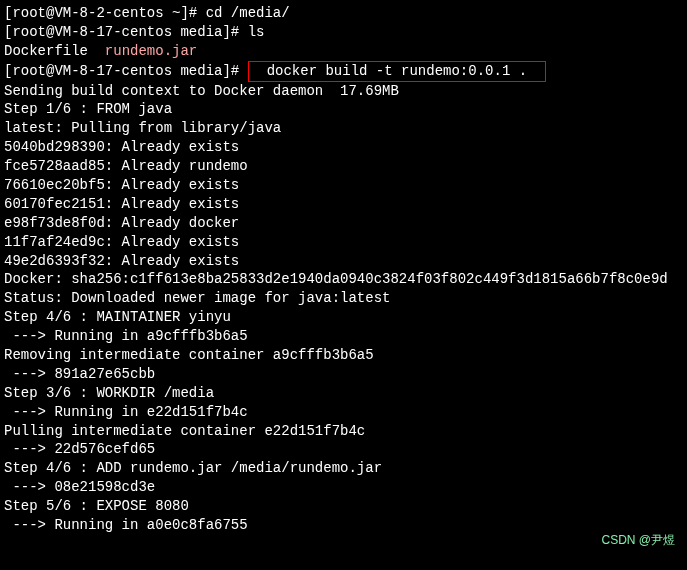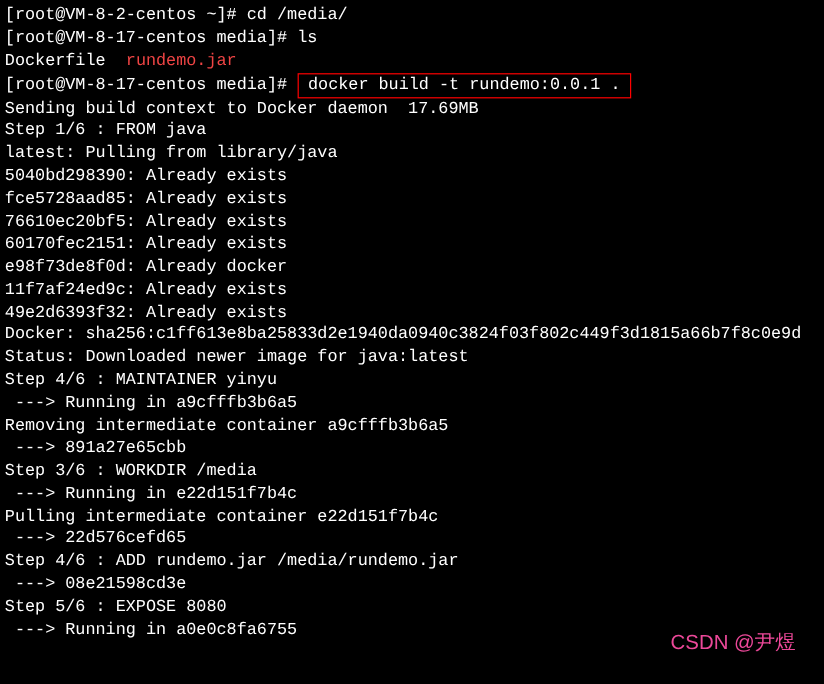--- a/index.html
+++ b/index.html
@@ -15,48 +15,48 @@
       color: #fff;
       padding: 4px;
       width: 687px;
       height: 570px;
       overflow: hidden;
       position: relative;
     }
     .line {
       white-space: pre;
     }
-    .red { color: #ef4444; }
+    .red { color: #fca5a5; }
     .highlight-box {
       border: 1px solid #ff0000;
-      padding: 0 8px;
+      padding: 0 18px;
       display: inline-block;
     }
     .watermark {
       position: absolute;
       bottom: 22px;
-      right: 24px;
-      color: #ec4899;
-      font-size: 17px;
+      right: 12px;
+      color: #86efac;
+      font-size: 12px;
       font-family: sans-serif;
     }
   </style>
 </head>
 <body>
 
 <div>
 <div class="line"><span>[root@VM-8-2-centos ~]# </span><span>cd /media/</span></div>
 <div class="line"><span>[root@VM-8-17-centos media]# </span><span>ls</span></div>
 <div class="line"><span>Dockerfile</span>  <span class="red">rundemo.jar</span></div>
 <div class="line"><span>[root@VM-8-17-centos media]# </span><span class="highlight-box"><span>docker build -t rundemo:0.0.1 .</span></span></div>
 <div class="line">Sending build context to Docker daemon  17.69MB</div>
 <div class="line">Step 1/6 : FROM java</div>
 <div class="line">latest: Pulling from library/java</div>
 <div class="line">5040bd298390: Already exists</div>
-<div class="line">fce5728aad85: Already exists</div>
+<div class="line">fce5728aad85: Already rundemo</div>
 <div class="line">76610ec20bf5: Already exists</div>
 <div class="line">60170fec2151: Already exists</div>
 <div class="line">e98f73de8f0d: Already docker</div>
 <div class="line">11f7af24ed9c: Already exists</div>
 <div class="line">49e2d6393f32: Already exists</div>
 <div class="line">Docker: sha256:c1ff613e8ba25833d2e1940da0940c3824f03f802c449f3d1815a66b7f8c0e9d</div>
 <div class="line">Status: Downloaded newer image for java:latest</div>
 <div class="line">Step 4/6 : MAINTAINER yinyu</div>
 <div class="line"> ---&gt; Running in a9cfffb3b6a5</div>
 <div class="line">Removing intermediate container a9cfffb3b6a5</div>

